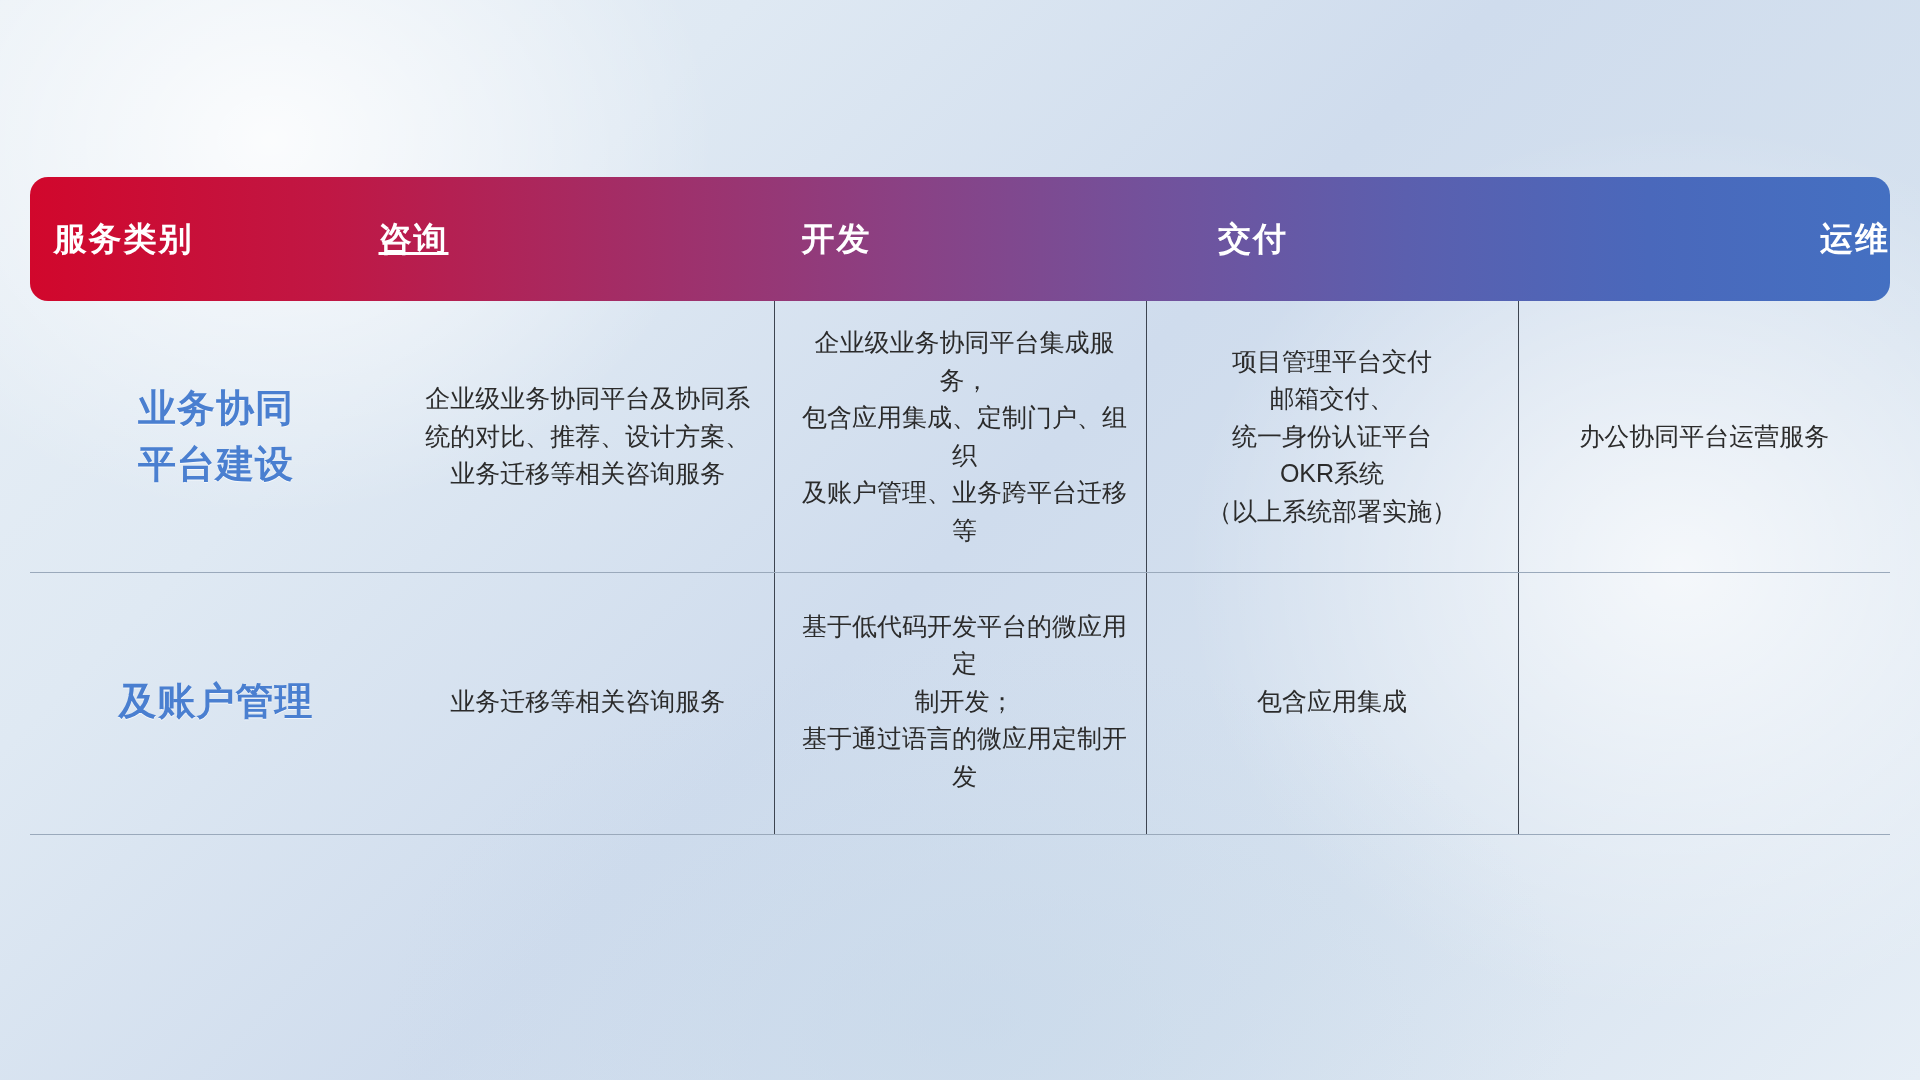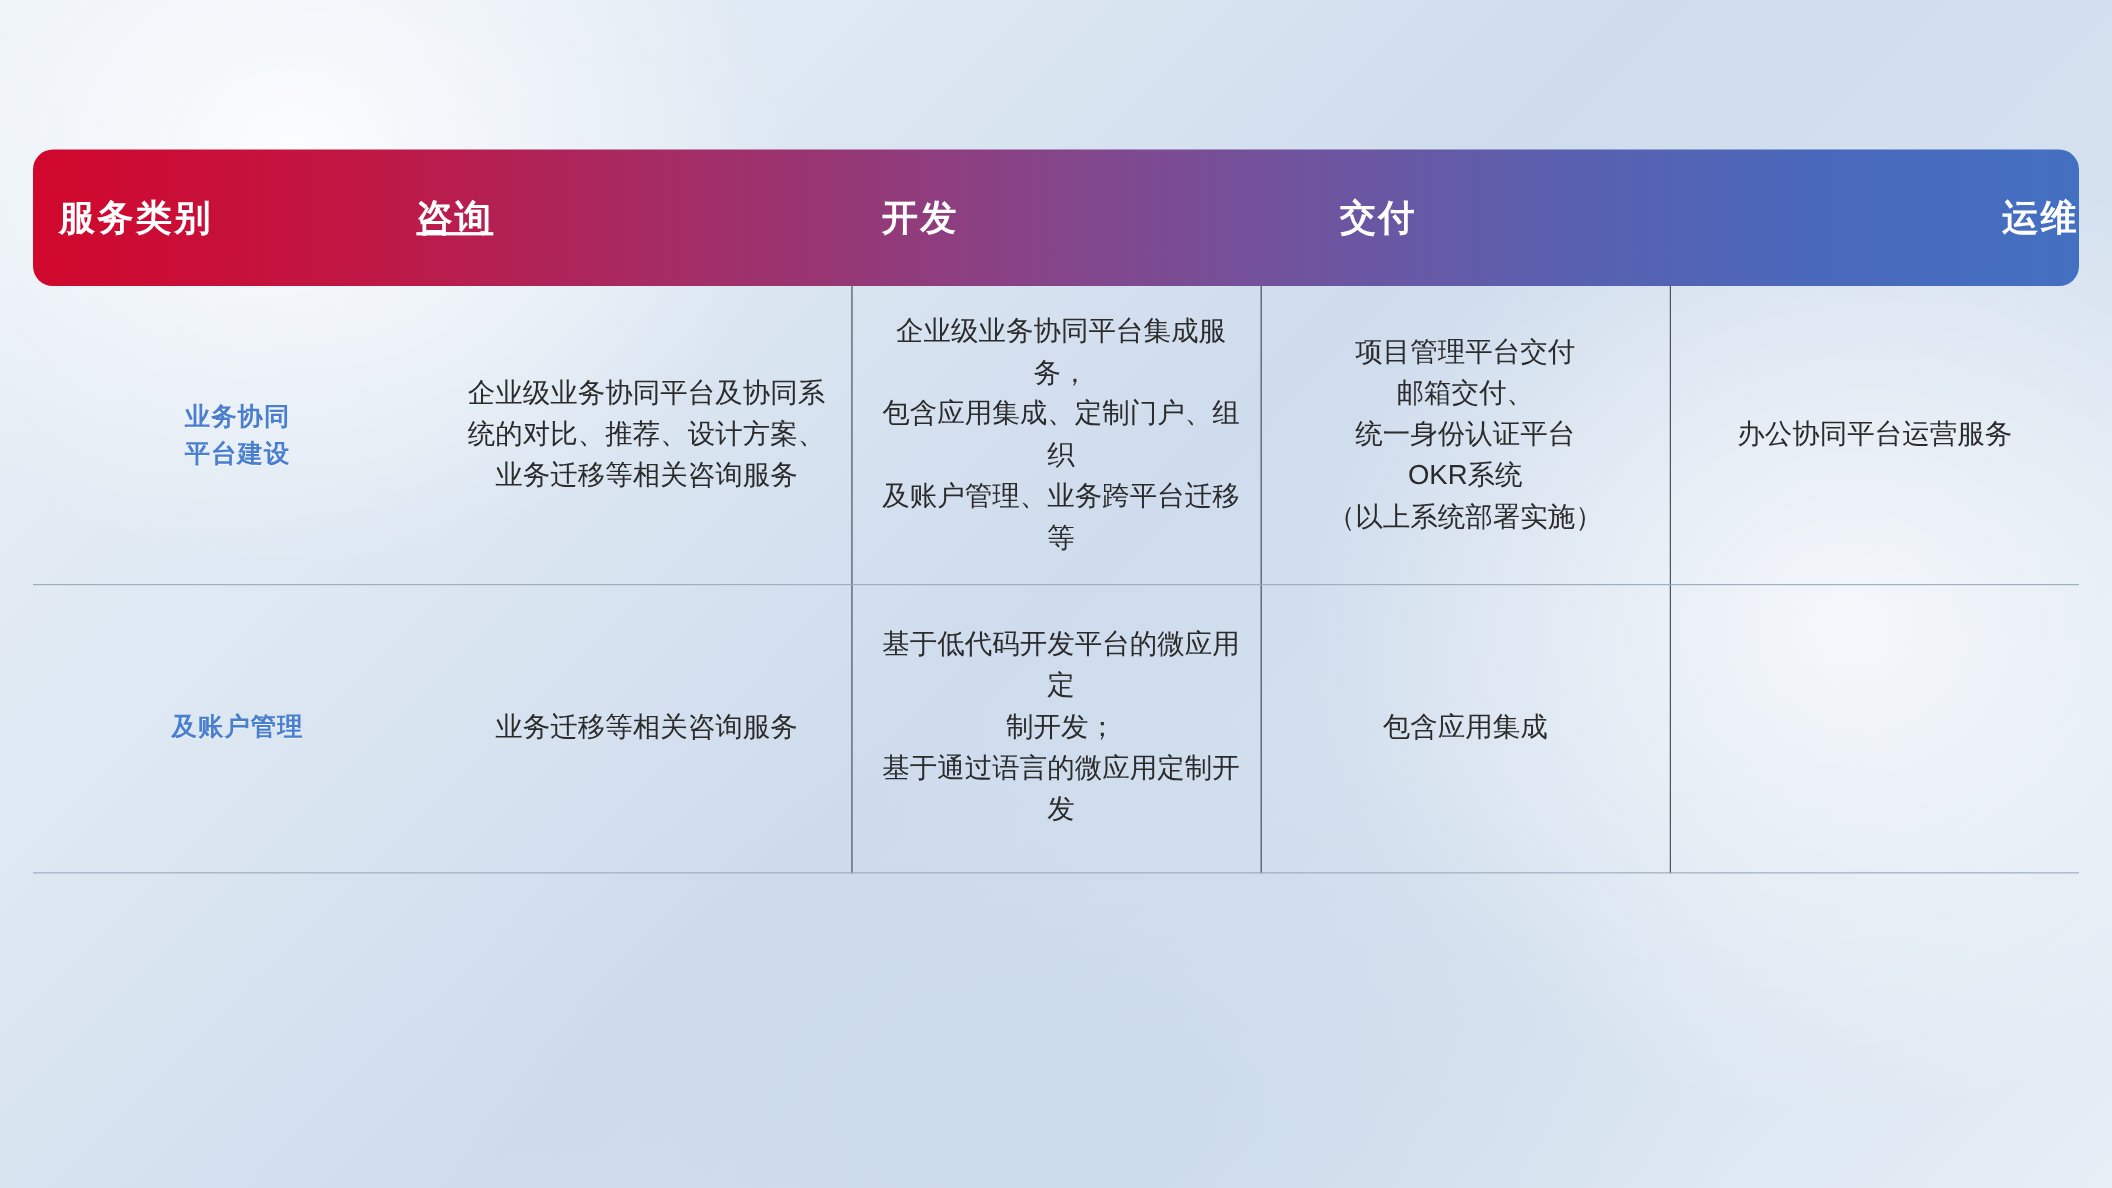--- a/index.html
+++ b/index.html
@@ -41,20 +41,21 @@
     position: absolute;
     left: 30px;
     top: 136px;
     width: 1860px;
   }
 
   table.svc {
     width: 1860px;
     border-collapse: collapse;
     table-layout: fixed;
+    margin-top: 41px;
   }
 
   
   thead tr.header-row th {
     padding: 0;
     height: 124px;
   }
   .header-band {
     position: relative;
     height: 124px;
@@ -97,21 +98,21 @@
   }
   tbody tr:last-child td {
     border-bottom: 1.5px solid #9aa9bb;
   }
   tbody td.sep {
     border-right: 1.5px solid #3d4450;
   }
   tbody td.cat {
     color: #4a7fd0;
     font-weight: bold;
-    font-size: 23px;
+    font-size: 38px;
     line-height: 1.45;
     letter-spacing: 1px;
     text-shadow: 0 1px 0 rgba(255,255,255,0.65);
   }
   .col-0 { width: 187px; }
   .col-1 { width: 393px; }
   .col-2 { width: 453px; padding-left: 25px; }
   .col-3 { width: 380px; }
   .col-4 { width: 447px; }
 

